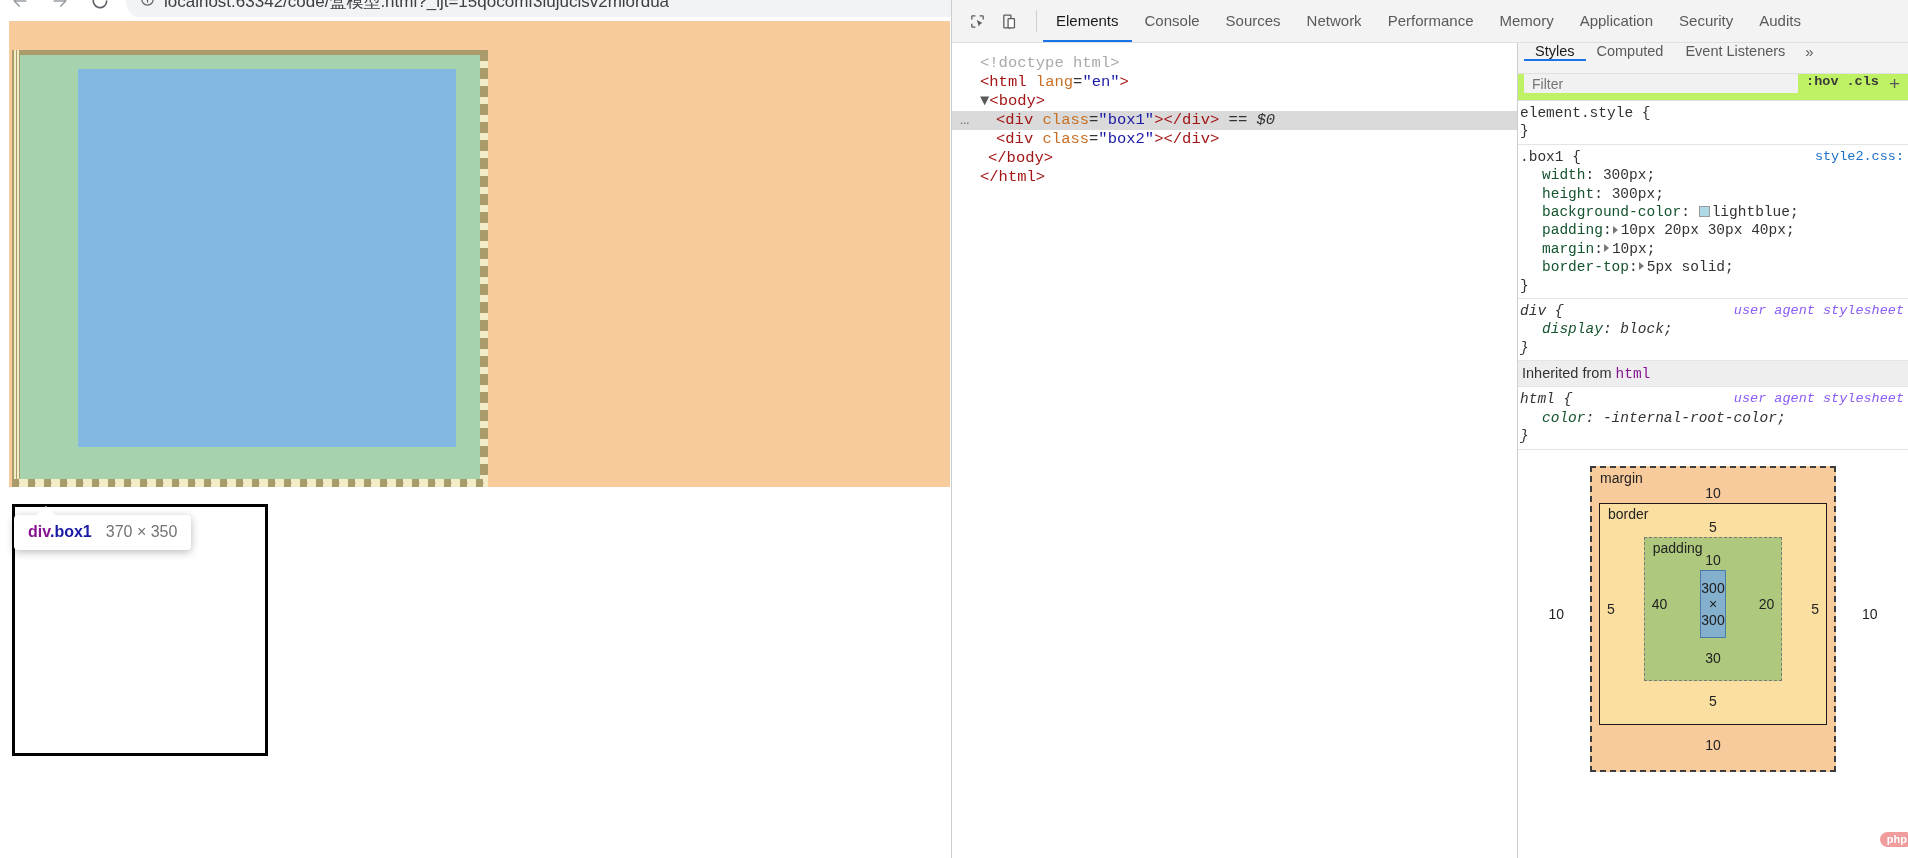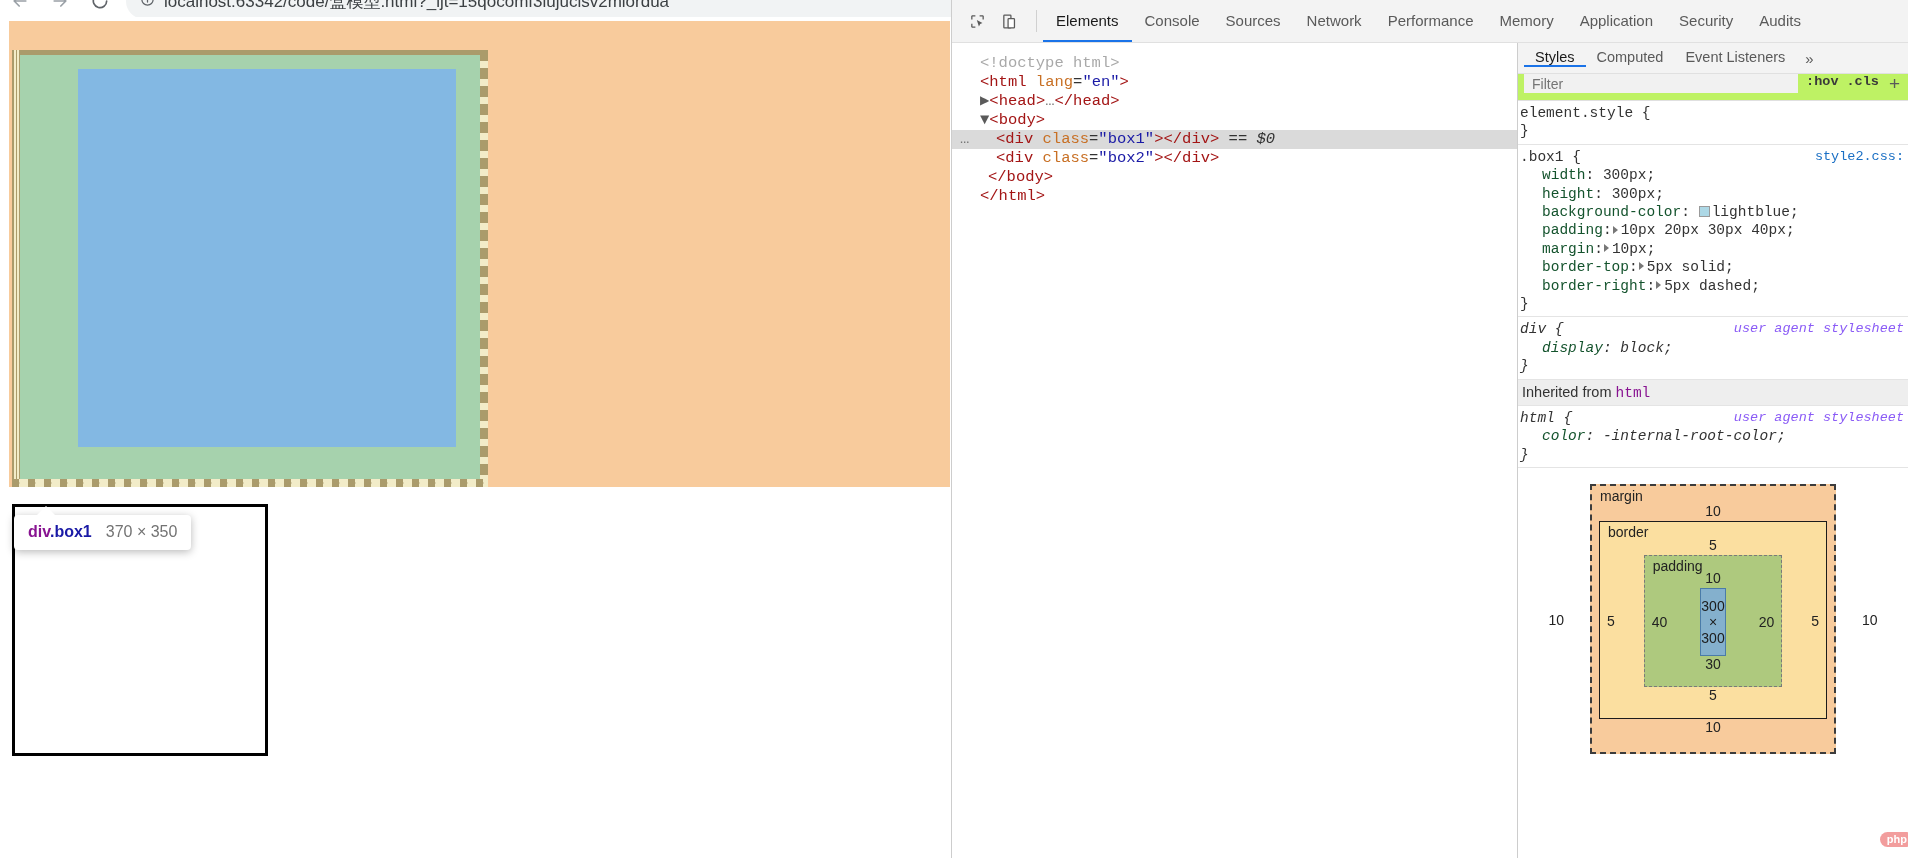--- a/index.html
+++ b/index.html
@@ -195,21 +195,21 @@
   .c-val  { color: #1a1aa6; }
   .c-eq   { color: #333; }
   .c-dollar { color: #333; font-style: italic; }
 
   
   .styles-pane {
     width: 390px; background: #fff; overflow: hidden;
     display: flex; flex-direction: column;
   }
   .sp-tabs {
-    height: 31px; display: flex; align-items: center;
+    height: 31px; display: flex; align-items: flex-start;
     border-bottom: 1px solid #e0e0e0; background: #f3f3f3; padding-left: 6px;
   }
   .sp-tab {
     padding: 0 11px; display: flex; align-items: center;
     font-size: 14.5px; color: #5a5a5a; white-space: nowrap;
     border-bottom: 2px solid transparent;
   }
   .sp-tab.active { color: #1a1a1a; border-bottom-color: #1a73e8; }
   .sp-more { padding: 0 9px; display: flex; align-items: center; font-size: 15px; color: #5a5a5a; }
 
@@ -268,21 +268,21 @@
   .bm-margin {
     width: 246px; padding: 17px 0 17px 0;
     border: 2px dashed #3c3c3c; background: #f8cb9c;
     position: relative; font-family: "Liberation Sans", sans-serif;
     font-size: 14px; color: #222;
   }
   .bm-label {
     position: absolute; font-size: 14px; color: #222;
   }
   .bm-top-val { text-align: center; font-size: 14px; margin-bottom: 2px; }
-  .bm-bot-val { text-align: center; font-size: 14px; margin-top: 0; }
+  .bm-bot-val { text-align: center; font-size: 14px; margin-top: 12px; }
   .bm-row { display: flex; align-items: center; justify-content: center; }
   .bm-side { font-size: 14px; padding: 0 7px; color: #222; }
 
   .bm-border {
     margin: 0 28px; padding: 15px 0 15px 0;
     border: 1.5px solid #1c1c1c; background: #fbdfa0; position: relative;
   }
   .bm-padding {
     margin: 0 22px; padding: 14px 0 14px 0;
     border: 1.5px dashed #7a7a7a; background: #aec97e; position: relative;
@@ -403,21 +403,20 @@
           </div>
         <div class="dt-close">✕</div>
       </div>
     </div>
 
     <div class="dt-body">
 
       <div class="dom-pane">
         <div class="dom-line" style="padding-left:28px"><span class="c-doctype">&lt;!doctype html&gt;</span></div>
         <div class="dom-line" style="padding-left:28px"><span class="c-punc">&lt;</span><span class="c-tag">html</span> <span class="c-attr">lang</span><span class="c-eq">=</span><span class="c-val">"en"</span><span class="c-punc">&gt;</span></div>
-        <div class="dom-line" style="padding-left:28px"><span style="color:#5a5a5a">▶</span><span class="c-punc">&lt;</span><span class="c-tag">head</span><span class="c-punc">&gt;</span><span style="color:#777">…</span><span class="c-punc">&lt;/</span><span class="c-tag">head</span><span class="c-punc">&gt;</span></div>
         <div class="dom-line" style="padding-left:28px"><span style="color:#5a5a5a">▼</span><span class="c-punc">&lt;</span><span class="c-tag">body</span><span class="c-punc">&gt;</span></div>
         <div class="dom-line sel" style="padding-left:44px"><span class="ellip">…</span><span class="c-punc">&lt;</span><span class="c-tag">div</span> <span class="c-attr">class</span><span class="c-eq">=</span><span class="c-val">"box1"</span><span class="c-punc">&gt;&lt;/</span><span class="c-tag">div</span><span class="c-punc">&gt;</span> <span class="c-dollar">== $0</span></div>
         <div class="dom-line" style="padding-left:44px"><span class="c-punc">&lt;</span><span class="c-tag">div</span> <span class="c-attr">class</span><span class="c-eq">=</span><span class="c-val">"box2"</span><span class="c-punc">&gt;&lt;/</span><span class="c-tag">div</span><span class="c-punc">&gt;</span></div>
         <div class="dom-line" style="padding-left:36px"><span class="c-punc">&lt;/</span><span class="c-tag">body</span><span class="c-punc">&gt;</span></div>
         <div class="dom-line" style="padding-left:28px"><span class="c-punc">&lt;/</span><span class="c-tag">html</span><span class="c-punc">&gt;</span></div>
 
       </div>
 
       <div class="styles-pane">
         <div class="sp-tabs">
@@ -447,21 +446,20 @@
             <div class="sel-line">
               <span class="selector">.box1 {</span>
               <span class="origin link">style2.css:</span>
             </div>
             <div class="decl"><span class="prop">width</span><span class="val">: </span><span class="val">300px;</span></div>
             <div class="decl"><span class="prop">height</span><span class="val">: </span><span class="val">300px;</span></div>
             <div class="decl"><span class="prop">background-color</span><span class="val">: </span><span class="swatch"></span><span class="val">lightblue;</span></div>
             <div class="decl"><span class="prop">padding</span><span class="val">:</span><span class="tri"></span><span class="val">10px 20px 30px 40px;</span></div>
             <div class="decl"><span class="prop">margin</span><span class="val">:</span><span class="tri"></span><span class="val">10px;</span></div>
             <div class="decl"><span class="prop">border-top</span><span class="val">:</span><span class="tri"></span><span class="val">5px solid;</span></div>
-            <div class="decl"><span class="prop">border-right</span><span class="val">:</span><span class="tri"></span><span class="val">5px dashed;</span></div>
             <div class="selector">}</div>
           </div>
 
           <div class="rule">
             <div class="sel-line">
               <span class="selector ua">div {</span>
               <span class="origin ua">user agent stylesheet</span>
             </div>
             <div class="decl ua"><span class="prop">display</span><span class="val">: </span><span class="val">block;</span></div>
             <div class="selector ua">}</div>

